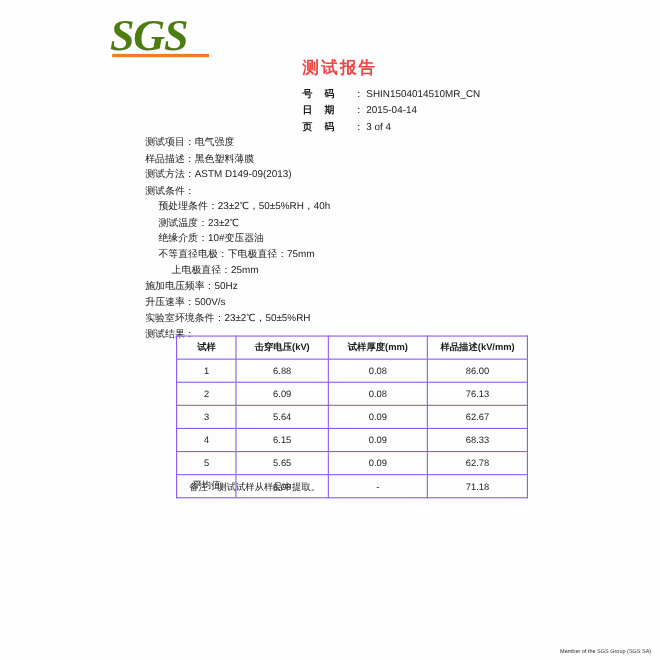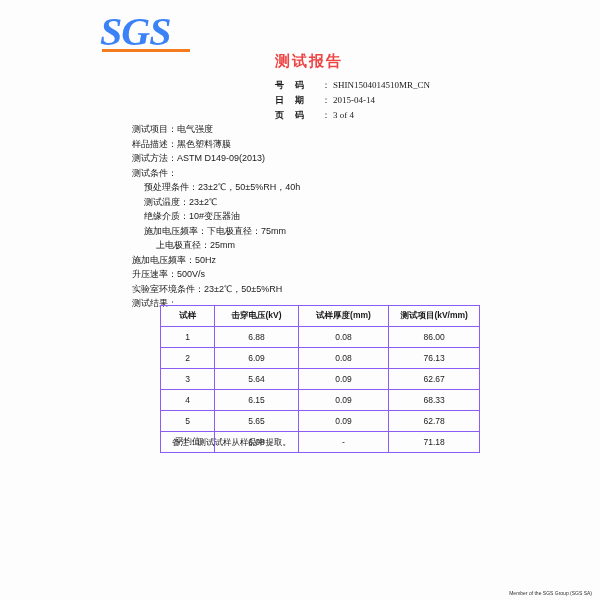--- a/index.html
+++ b/index.html
@@ -15,36 +15,35 @@
     position:absolute;inset:0;
     background:#fdfdfd;
   }
   
   .sgs-logo{
     position:absolute;left:100px;top:8px;
     font-family:"Liberation Serif", serif;
     font-weight:bold;
     font-size:40px;
     letter-spacing:-1px;
-    color:#3b82f6;
+    color:#4d7c0f;
     font-style:italic;
   }
   .sgs-underline{
     position:absolute;left:102px;top:49px;width:88px;height:3px;background:#f47b20;
   }
   .doc-title{
     position:absolute;left:275px;top:52px;
     font-size:15px;font-weight:bold;letter-spacing:2px;
     color:#ef4444;
   }
   .hdr-table{
     position:absolute;left:275px;top:78px;
     font-size:9px;
     line-height:15px;
-    font-family:Liberation Serif, serif;
   }
   .hdr-row{display:flex;}
   .hdr-label{width:44px;font-weight:bold;color:#1a1a1a;letter-spacing:1px;}
   .hdr-colon{width:14px;text-align:center;color:#1a1a1a;}
   .hdr-value{color:#1a1a1a;}
   
   .body-block{
     position:absolute;left:132px;top:122px;
     font-size:9px;
     line-height:14.5px;
@@ -116,35 +115,35 @@
   </div>
 
   <div class="body-block">
     <div class="ln">测试项目：电气强度</div>
     <div class="ln">样品描述：黑色塑料薄膜</div>
     <div class="ln">测试方法：ASTM D149-09(2013)</div>
     <div class="ln">测试条件：</div>
     <div class="ln ind1">预处理条件：23±2℃，50±5%RH，40h</div>
     <div class="ln ind1">测试温度：23±2℃</div>
     <div class="ln ind1">绝缘介质：10#变压器油</div>
-    <div class="ln ind1">施加电压频率：下电极直径：75mm</div>
+    <div class="ln ind1">不等直径电极：下电极直径：75mm</div>
     <div class="ln ind2">上电极直径：25mm</div>
     <div class="ln">施加电压频率：50Hz</div>
     <div class="ln">升压速率：500V/s</div>
     <div class="ln">实验室环境条件：23±2℃，50±5%RH</div>
     <div class="ln">测试结果：</div>
   </div>
 
   <table class="tbl">
     <thead>
       <tr>
         <th class="c0">试样</th>
         <th class="c1">击穿电压(kV)</th>
         <th class="c2">试样厚度(mm)</th>
-        <th class="c3">测试项目(kV/mm)</th>
+        <th class="c3">样品描述(kV/mm)</th>
       </tr>
     </thead>
     <tbody>
       <tr>
         <td>1</td>
         <td>6.88</td>
         <td>0.08</td>
         <td>86.00</td>
       </tr>
       <tr>

